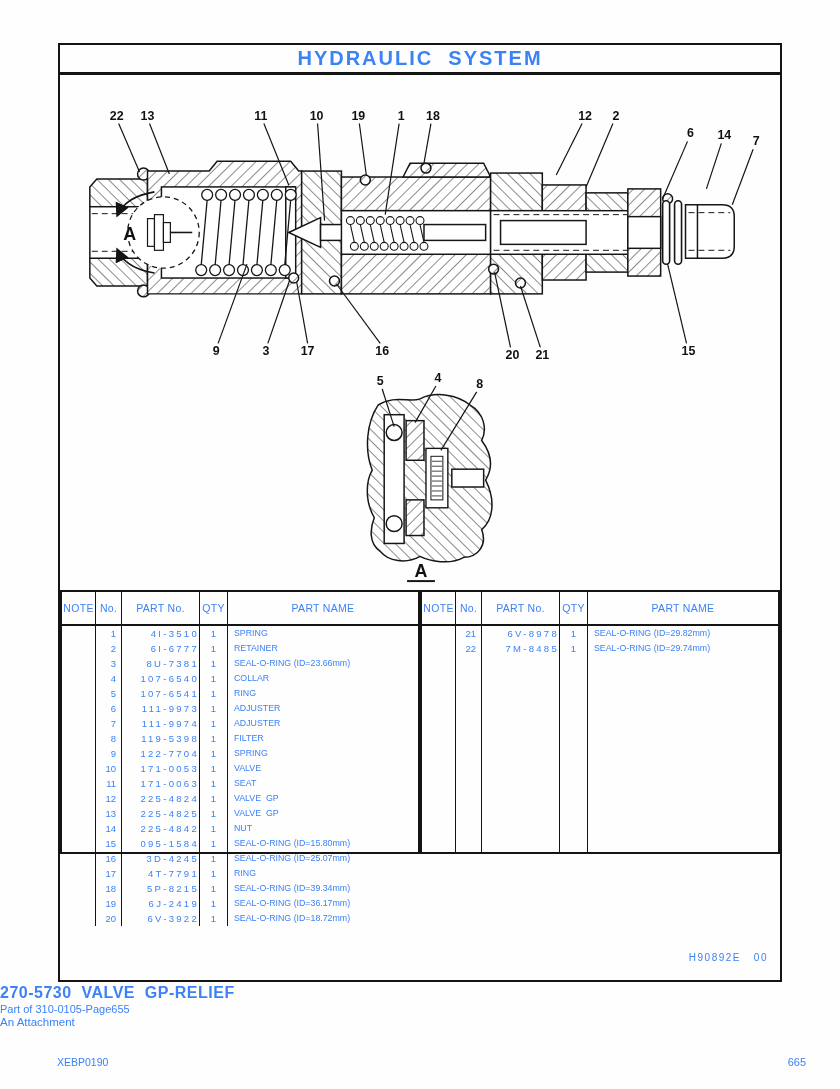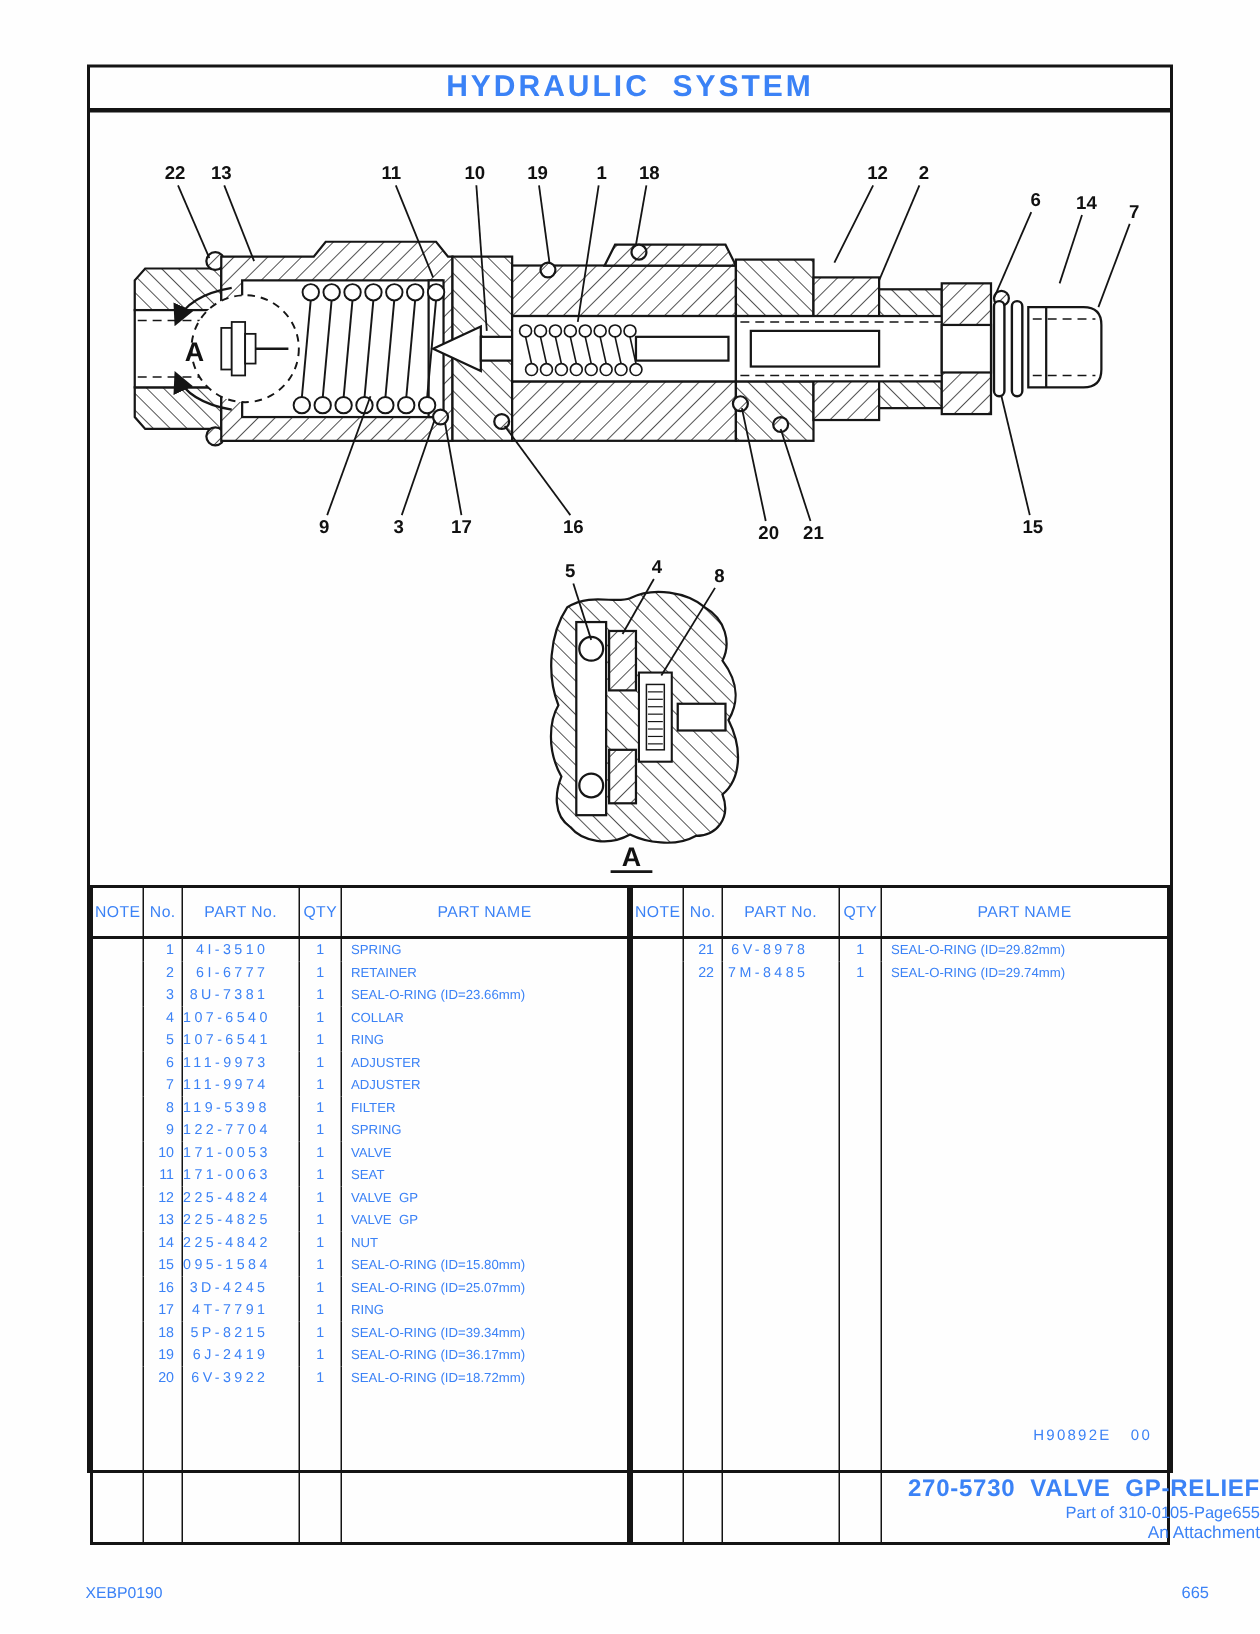--- a/index.html
+++ b/index.html
@@ -3,40 +3,40 @@
 <meta charset="utf-8">
 <style>
   html,body{margin:0;padding:0;background:#fff;}
   .page{position:relative;width:840px;height:1089px;background:#fefefe;overflow:hidden;
         font-family:"Liberation Sans",sans-serif;color:#3b82f6;}
   .frame{position:absolute;left:58px;top:43px;width:720px;height:935px;border:2px solid #141414;}
   .title-band{position:absolute;top:0;left:0;right:0;height:27px;border-bottom:3px solid #141414;
         display:flex;align-items:center;justify-content:center;}
   .title-band span{font-size:20px;font-weight:bold;letter-spacing:2px;white-space:pre;}
   .diagram{position:absolute;top:31px;left:0;width:720px;height:514px;}
-  .tables{position:absolute;top:545px;left:0;right:0;height:440px;display:flex;}
+  .tables{position:absolute;top:545px;left:0;right:0;height:264px;display:flex;}
   .ptable{border:2px solid #141414;box-sizing:border-box;display:grid;
         grid-template-columns:34px 26px 78px 28px 1fr;}
   .ptable.lt{flex:0 0 360px;grid-template-rows:34px repeat(20,15px) 1fr;}
   .ptable.rt{flex:1;grid-template-rows:34px repeat(2,15px) 1fr;}
   .th{border-right:1.5px solid #141414;border-bottom:2px solid #141414;display:flex;
       align-items:center;justify-content:center;font-size:10.5px;letter-spacing:.3px;white-space:pre;}
   .th.last{border-right:none;}
   .td{border-right:1.5px solid #141414;font-size:9.5px;line-height:15px;overflow:hidden;white-space:pre;}
   .td.last{border-right:none;}
   .td.no{text-align:right;padding-right:5px;}
-  .td.pn{text-align:right;padding-right:20px;letter-spacing:2.3px;font-size:9.5px;}
+  .td.pn{text-align:right;padding-right:0;letter-spacing:2.3px;font-size:9.5px;}
   .td.qty{text-align:center;}
   .td.name{padding-left:6px;font-size:8.8px;}
   .code-strip{position:absolute;top:889px;left:0;right:0;bottom:0;display:flex;
       align-items:center;justify-content:flex-end;padding-right:12px;}
   .code-strip span{font-size:10px;letter-spacing:1.5px;white-space:pre;}
-  .caption{position:absolute;top:984px;left:0;width:840px;text-align:right;}
+  .caption{position:absolute;top:984px;left:0;width:840px;text-align:left;}
   .caption .l1{font-size:16px;font-weight:bold;white-space:pre;letter-spacing:.5px;}
-  .caption .l2{font-size:11px;margin-top:1px;padding-left:28px;}
+  .caption .l2{font-size:11px;margin-top:1px;}
   .caption .l3{font-size:11.5px;margin-top:1px;}
   .pfoot-left{position:absolute;left:57px;top:1056px;font-size:10.5px;}
   .pfoot-right{position:absolute;right:34px;top:1056px;font-size:11px;}
   svg text{font-family:"Liberation Sans",sans-serif;fill:#111;}
   .co{font-size:12.5px;font-weight:bold;text-anchor:middle;}
   .viewlab{font-size:18px;font-weight:bold;text-anchor:middle;}
 </style>
 </head>
 <body>
 

